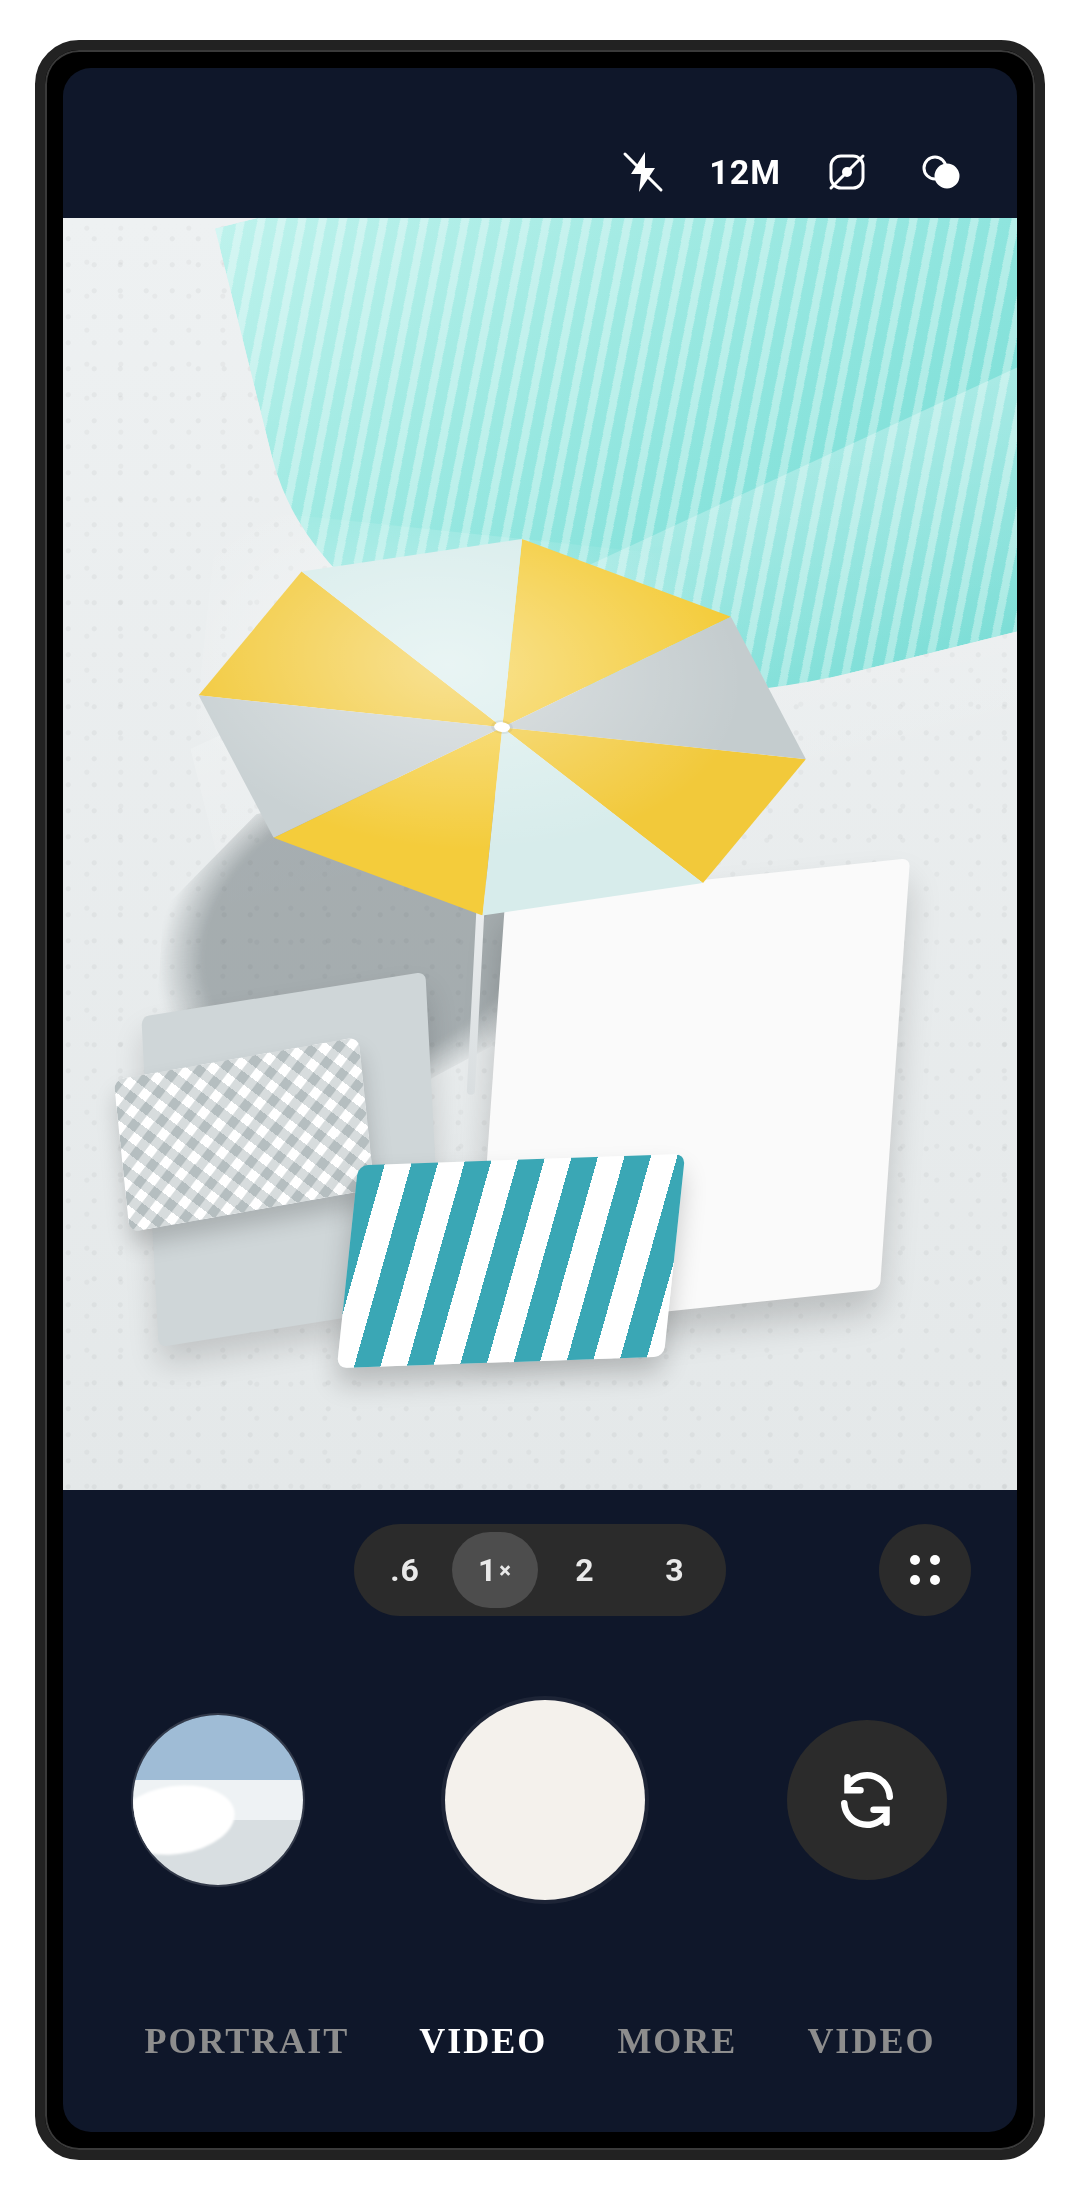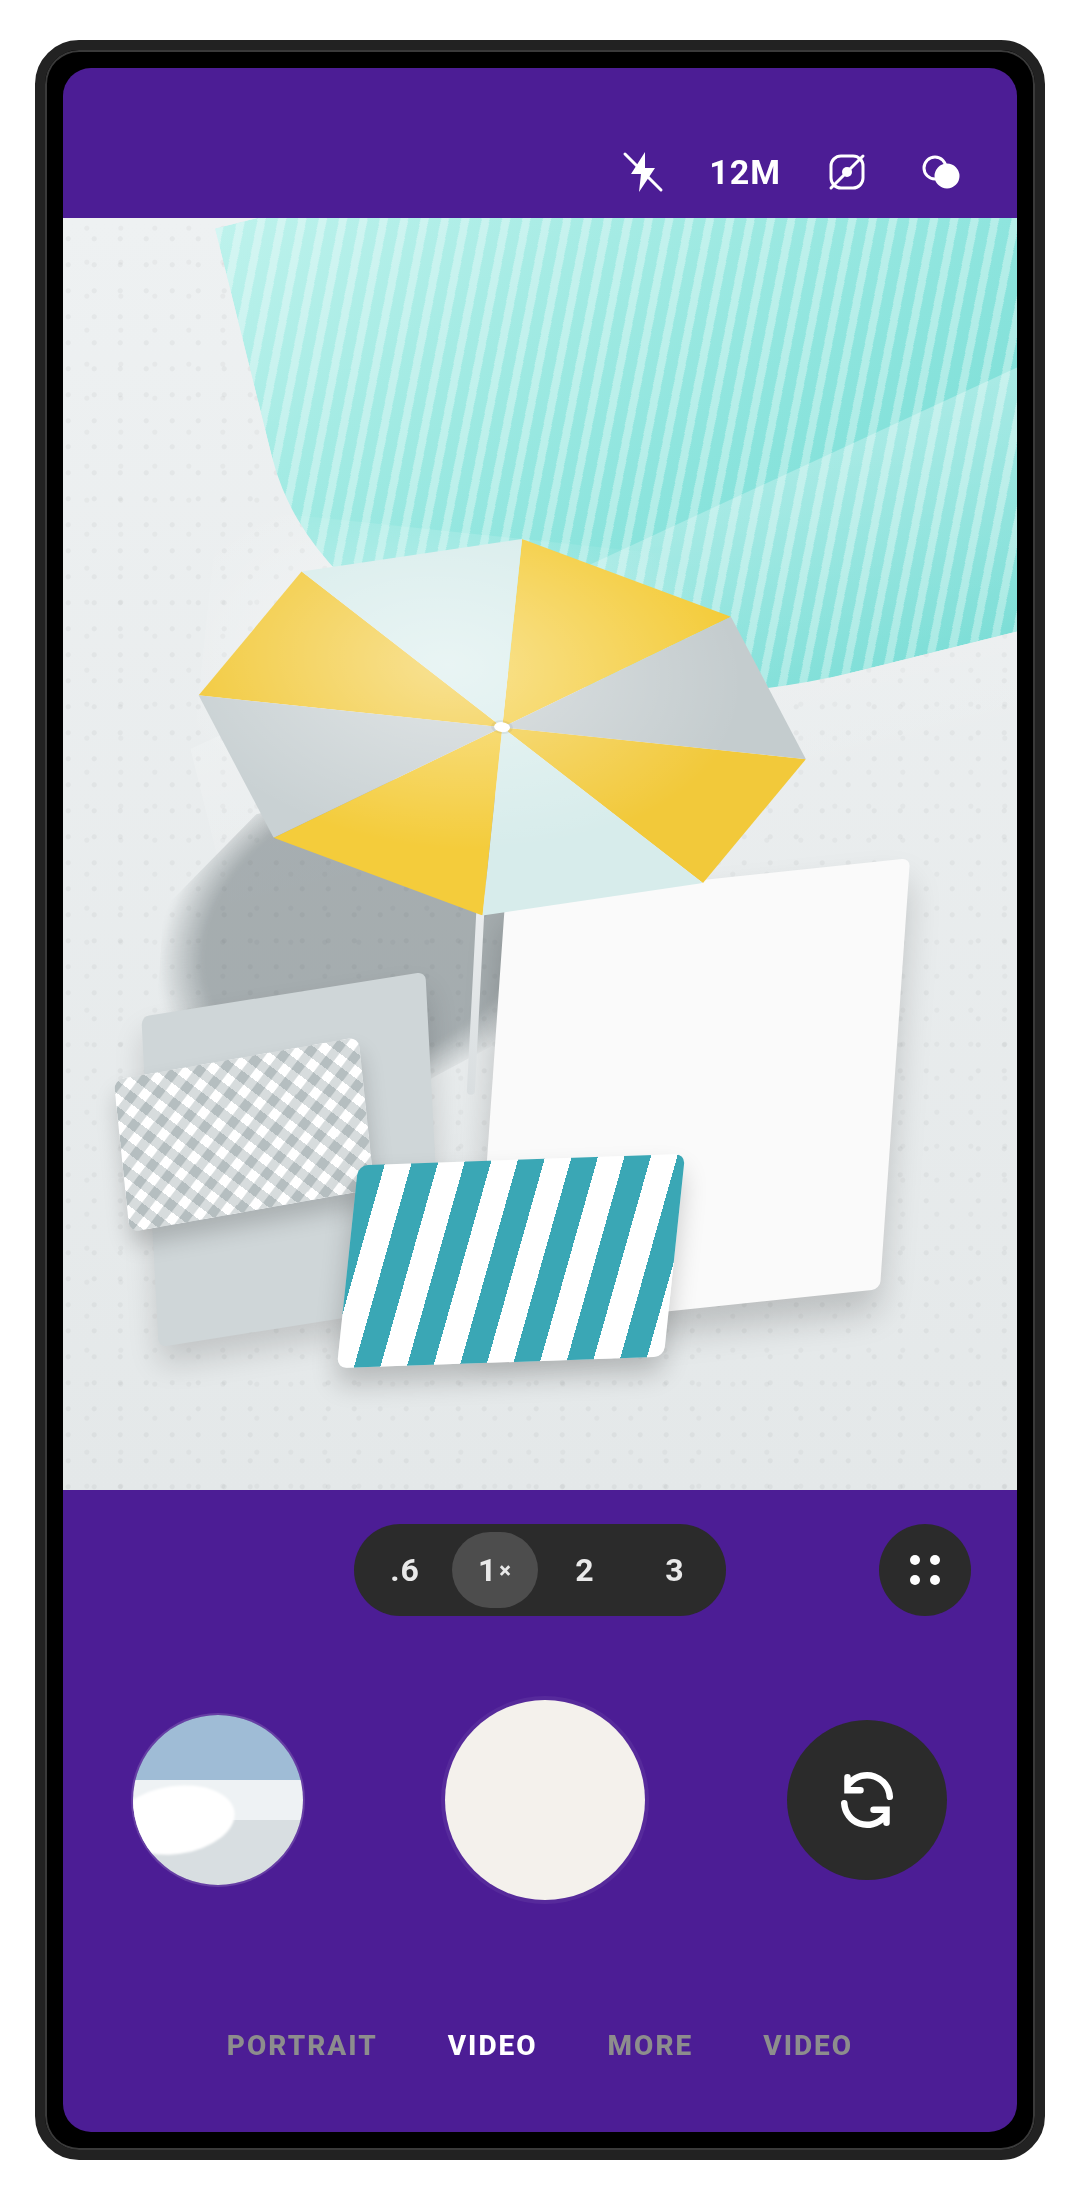--- a/index.html
+++ b/index.html
@@ -28,21 +28,21 @@
   .notch-cam {
     position: absolute; top: 26px; left: 50%; transform: translateX(-50%);
     width: 44px; height: 44px; border-radius: 50%;
     background: radial-gradient(circle at 50% 45%, #444 0 10px, #111 11px 100%);
     box-shadow: 0 0 0 4px #0a0a0a;
   }
 
   .screen {
     position: absolute; inset: 18px;
     border-radius: 28px;
-    background: #4c1d95;
+    background: #0f172a;
     overflow: hidden;
     display: flex; flex-direction: column;
   }
 
   
   .topbar {
     height: 150px;
     display: flex; align-items: flex-end; justify-content: flex-end;
     gap: 38px; padding: 0 48px 18px 0;
   }
@@ -234,21 +234,21 @@
     width:160px; height:160px; border-radius:50%; background:#2b2b2b;
     display:flex; align-items:center; justify-content:center;
   }
   .switch svg{ width:78px; height:78px; }
 
   .mode-row{
     position:absolute; bottom:70px; left:0; right:0;
     display:flex; justify-content:center; gap:70px;
   }
   .mode{
-    font-size:28px; font-weight:800; letter-spacing:2px; color:#8d8d8d;
+    font-size:36px; font-weight:800; letter-spacing:2px; color:#8d8d8d;font-family:Liberation Serif, serif;
   }
   .mode.active{ color:#fff; }
 </style>
 </head>
 <body>
 
 <div class="stage">
 
   <div class="phone-frame">
     <div class="notch-cam"></div>

